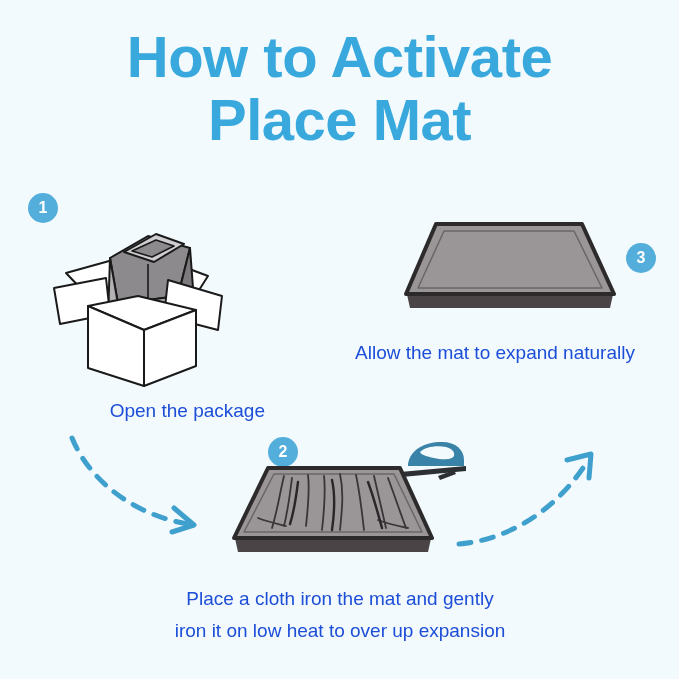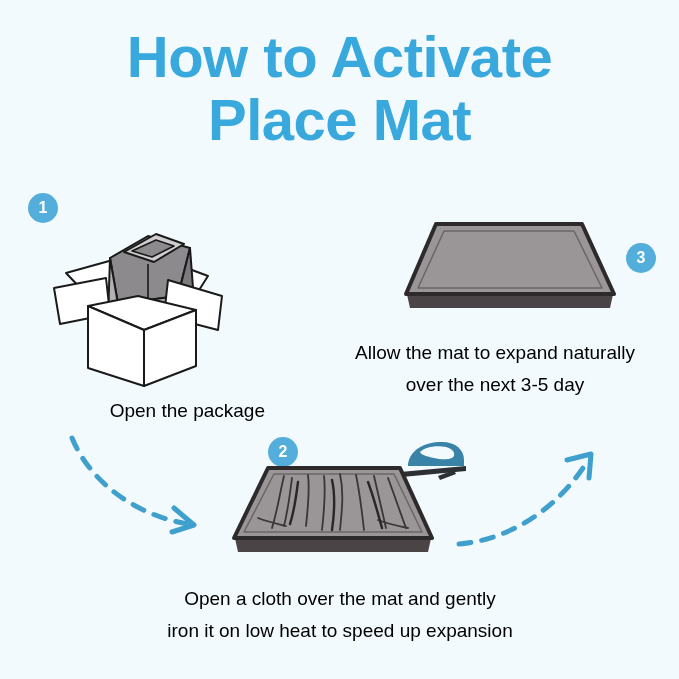--- a/index.html
+++ b/index.html
@@ -54,21 +54,21 @@
     justify-content: center;
     box-sizing: border-box;
   }
   #badge-1 { left: 28px;  top: 193px; }
   #badge-2 { left: 268px; top: 437px; }
   #badge-3 { left: 626px; top: 243px; }
 
   
   .caption {
     position: absolute;
-    color: #000000;
+    color: #1d4ed8;
     font-family: "Liberation Sans", sans-serif;
     font-size: 19px;
     line-height: 32px;
     text-align: center;
     white-space: nowrap;
   }
   #caption-1 { left: 0px;   top: 395px; width: 265px; text-align: right; }
   #caption-2 { left: 105px; top: 583px; width: 470px; }
   #caption-3 { left: 310px; top: 337px; width: 370px; }
 
@@ -168,22 +168,22 @@
       </g>
       <g fill="none" stroke="#2A2528" stroke-width="2.4" stroke-linecap="round">
         <path d="M70,22 C68,38 66,52 62,64"></path>
         <path d="M104,20 C108,38 106,56 104,70"></path>
         <path d="M140,22 C146,38 150,54 154,68"></path>
       </g>
     </svg>
   </div>
 
   <div class="caption" id="caption-2">
-    <div>Open a cloth over the mat and gently</div>
-    <div>iron it on low heat to speed up expansion</div>
+    <div>Place a cloth iron the mat and gently</div>
+    <div>iron it on low heat to over up expansion</div>
   </div>
 
   <div class="art" id="art-arrow2">
     <svg width="165" height="120" viewBox="0 0 165 120">
       <path d="M4,104 C52,100 100,72 132,22" fill="none" stroke="#3FA0CE" stroke-width="5" stroke-linecap="round" stroke-dasharray="12 11"></path>
       <path d="M112,20 L136,14 L134,38" fill="none" stroke="#3FA0CE" stroke-width="5" stroke-linecap="round" stroke-linejoin="round"></path>
     </svg>
   </div>
 
   <div class="badge" id="badge-3">3</div>
@@ -194,16 +194,15 @@
       <polygon points="6,72 214,72 210,90 10,90" fill="#4A4446"></polygon>
 
       <polygon points="36,6 182,6 214,76 6,76" fill="#9A9698" stroke="#2D2A2C" stroke-width="4" stroke-linejoin="round"></polygon>
 
       <polygon points="44,13 174,13 202,70 18,70" fill="#9A9698" stroke="#6A6668" stroke-width="1.5" stroke-linejoin="round"></polygon>
     </svg>
   </div>
 
   <div class="caption" id="caption-3">
     <div>Allow the mat to expand naturally</div>
-    <div>over the next 3-5 day</div>
   </div>
 
 </div>
 
 </body></html>

